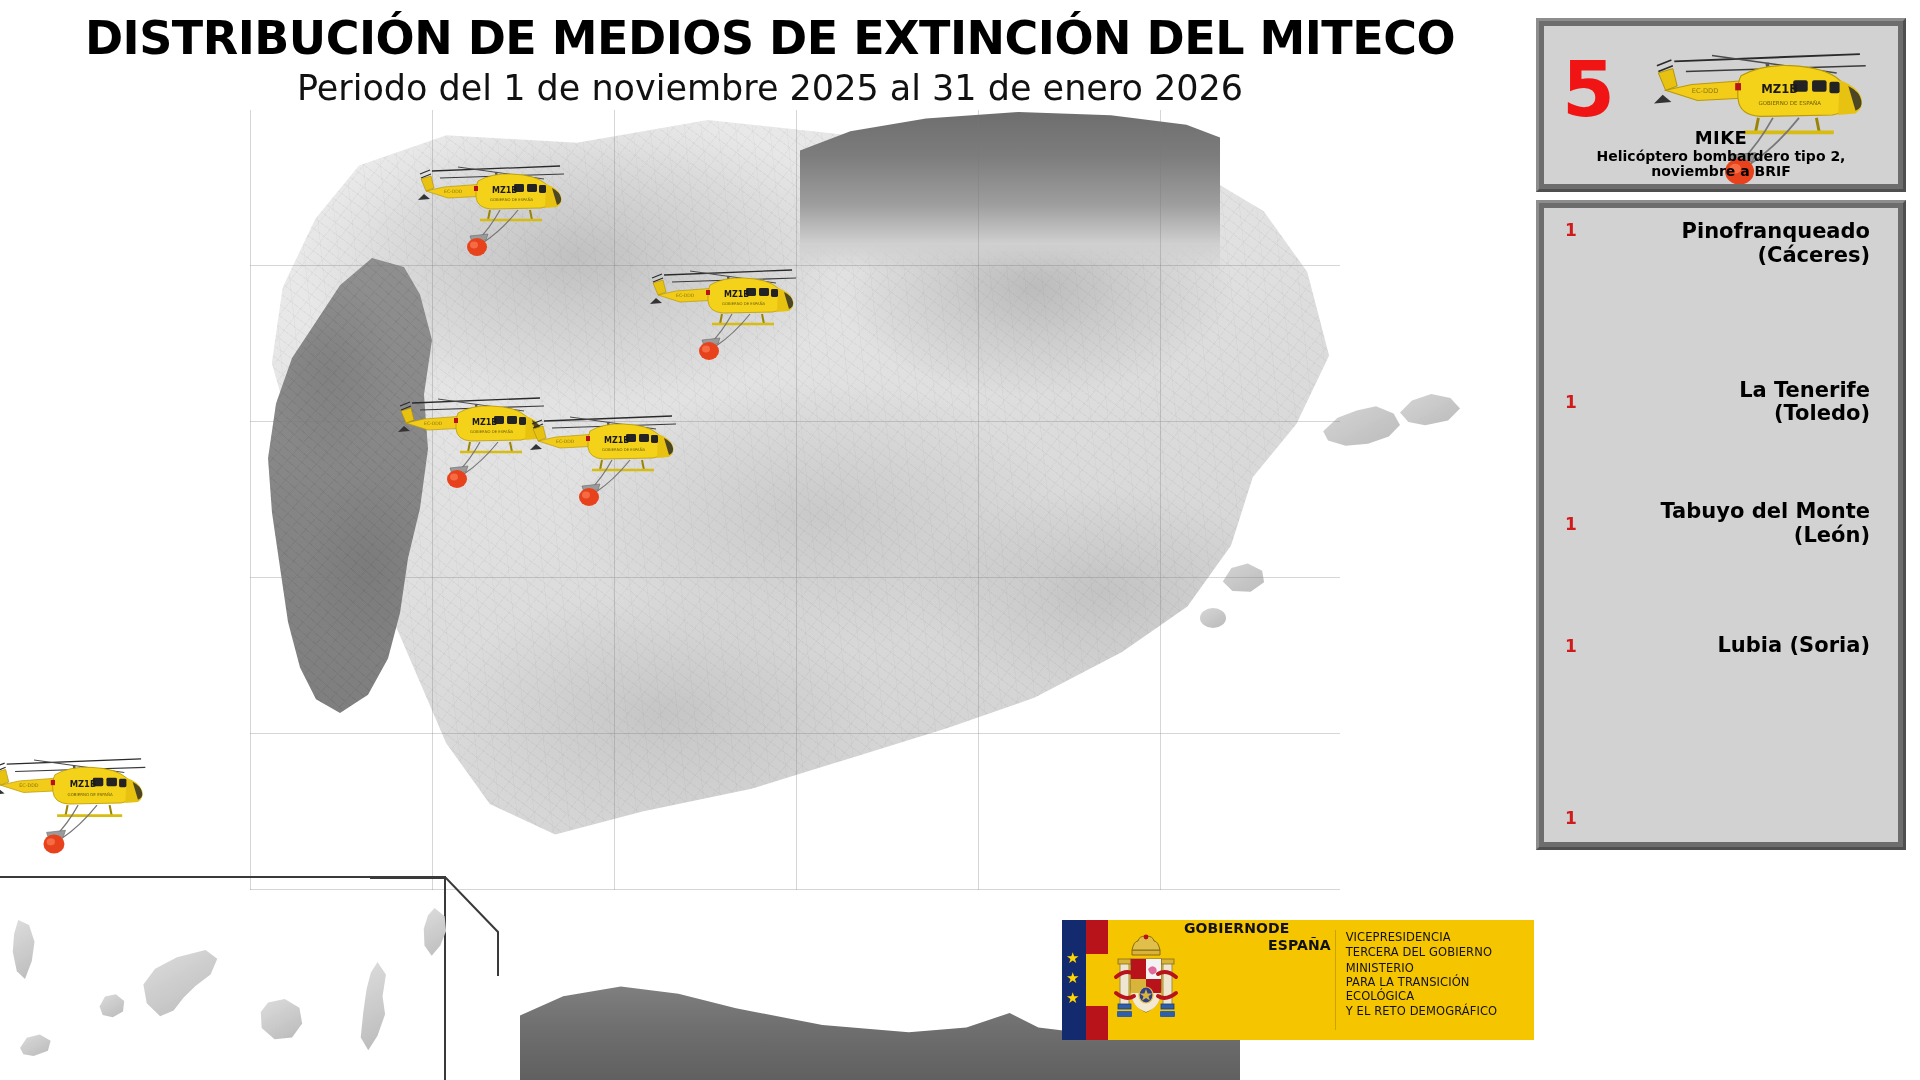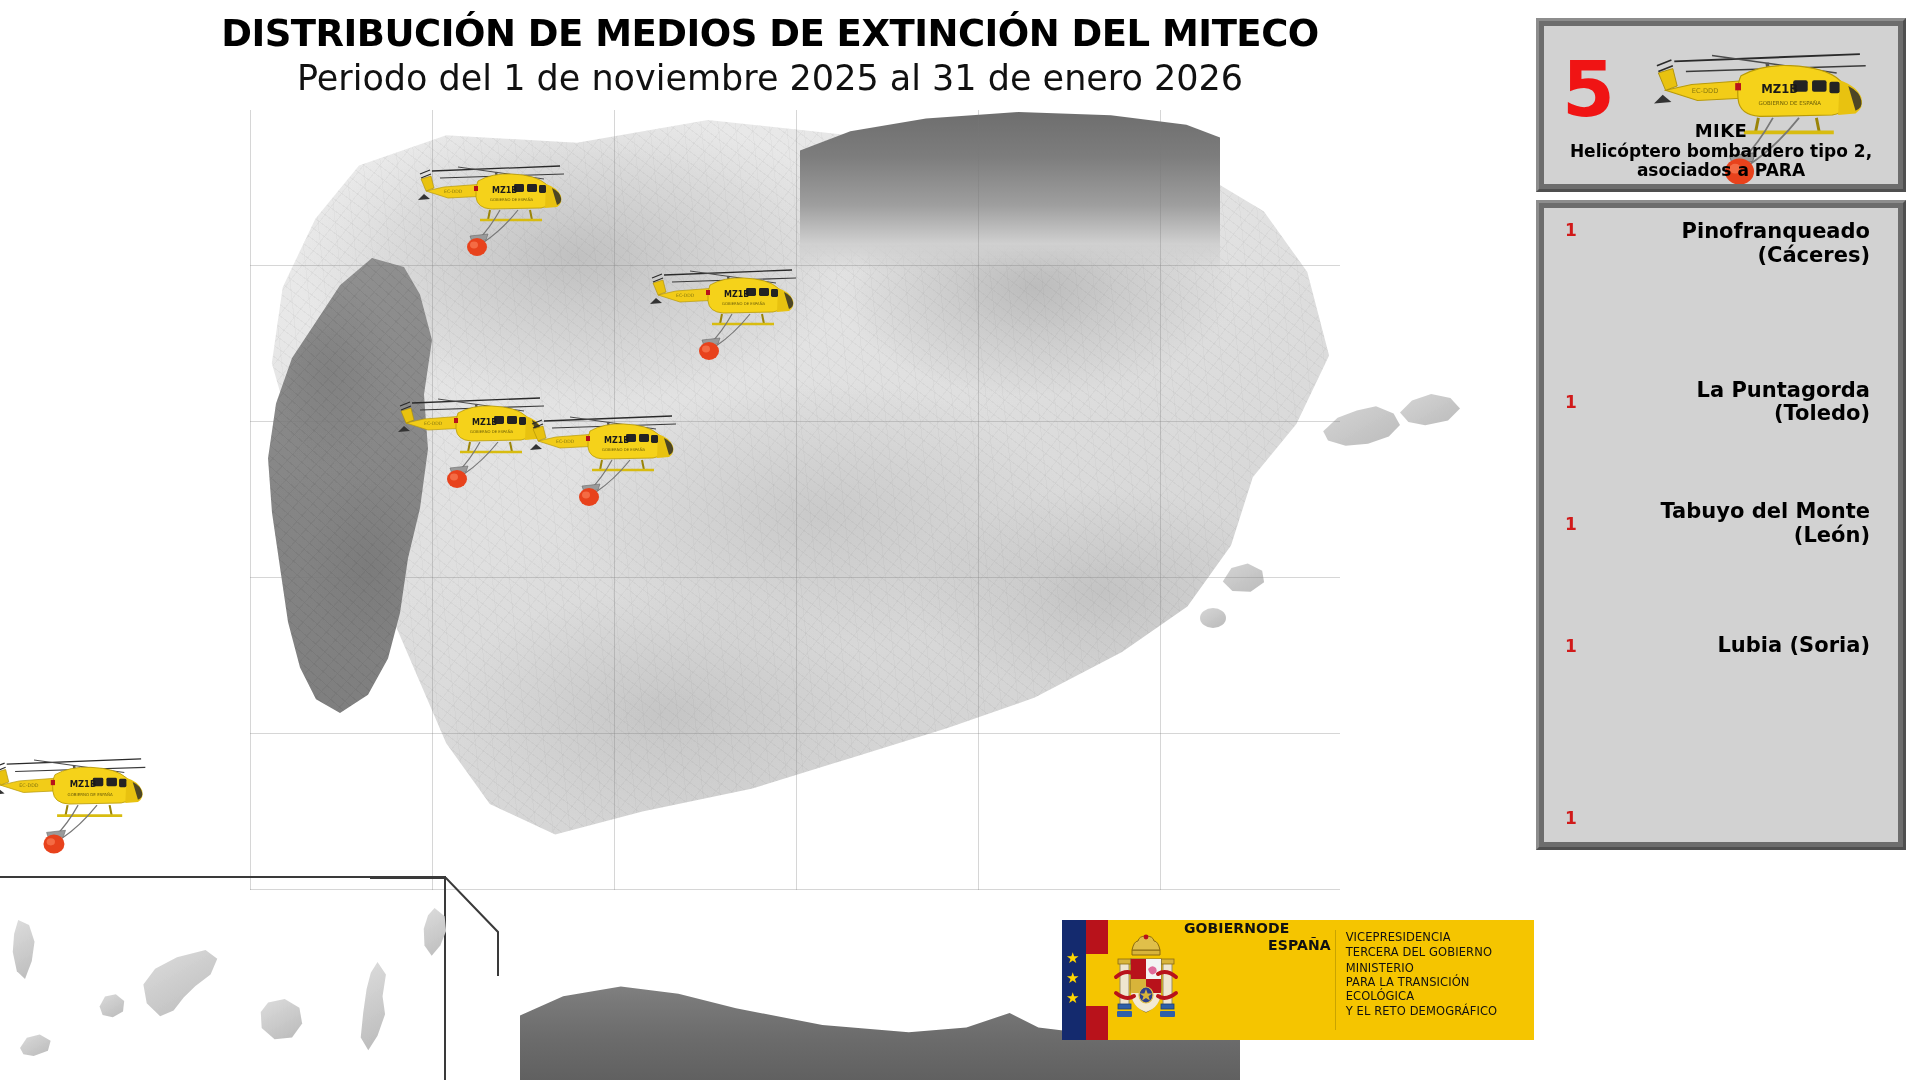--- a/index.html
+++ b/index.html
@@ -138,21 +138,21 @@
     clip-path: polygon(22% 10%, 58% 2%, 90% 22%, 96% 58%, 74% 90%, 36% 94%, 8% 68%, 6% 32%); }
   #ci-fuerteve{ left: 354px; top: 962px;  width: 42px; height: 90px;
     clip-path: polygon(56% 0%, 76% 14%, 68% 38%, 74% 58%, 56% 82%, 34% 98%, 16% 84%, 22% 56%, 30% 30%, 40% 12%); }
   #ci-lanzarote{left: 418px; top: 908px;  width: 36px; height: 52px;
     clip-path: polygon(46% 0%, 74% 16%, 78% 44%, 62% 72%, 38% 92%, 18% 72%, 16% 40%, 28% 14%); }
 
   
   #title-block { position: absolute; left: 40px; top: 14px; width: 1460px; text-align: center; }
   #main-title {
     font-family: "DejaVu Sans", sans-serif;
-    font-weight: 700; font-size: 37px; letter-spacing: -.5px;
+    font-weight: 700; font-size: 46px; letter-spacing: -.5px;
     color: #000; line-height: 1.06; white-space: nowrap;
   }
   #sub-title {
     font-family: "DejaVu Sans", sans-serif;
     font-weight: 400; font-size: 35px; color: #111;
     margin-top: 6px; line-height: 1.1;
   }
 
   
   .heli { position: absolute; pointer-events: none; }
@@ -180,21 +180,21 @@
     position: absolute; left: 0; right: 0; bottom: 4px;
     text-align: center; color: #000;
   }
   #legend-mike {
     font-family: "DejaVu Sans", sans-serif;
     font-weight: 700; font-size: 18px; letter-spacing: .4px;
     margin-bottom: 1px;
   }
   .legend-desc-line {
     font-family: "DejaVu Sans", sans-serif;
-    font-weight: 700; font-size: 17px; line-height: 1.12;
+    font-weight: 700; font-size: 14px; line-height: 1.12;
   }
 
   #locations-panel {
     position: absolute; left: 1536px; top: 200px; width: 370px; height: 650px;
     background: #6d6d6d;
     border: 3px solid #8d8d8d;
     border-right-color: #4f4f4f; border-bottom-color: #4f4f4f;
     padding: 5px;
   }
   #locations-inner {
@@ -482,40 +482,40 @@
               <path d="M82 62 Q72 80 60 92" stroke="#777" stroke-width="1.2" fill="none"></path>
               <path d="M100 62 Q84 82 66 94" stroke="#777" stroke-width="1.2" fill="none"></path>
               <path d="M52 88 L70 86 L68 92 L54 94 Z" fill="#9a9a9a" stroke="#6a6a6a" stroke-width=".6"></path>
               <ellipse cx="59" cy="99" rx="10" ry="9" fill="#e8421c"></ellipse>
               <ellipse cx="56" cy="97" rx="4" ry="3.4" fill="#f87a52" opacity=".75"></ellipse>
             </g>
           </svg></div>
       <div id="legend-caption">
         <div id="legend-mike">MIKE</div>
         <div class="legend-desc-line">Helicóptero bombardero tipo 2,</div>
-        <div class="legend-desc-line">asociados a PARA</div>
+        <div class="legend-desc-line">noviembre a BRIF</div>
       </div>
     </div>
   </div>
 
   <div id="locations-panel">
     <div id="locations-inner">
 
       <div class="loc-row r1">
         <div class="loc-count">1</div>
         <div class="loc-name">
           <div>Pinofranqueado</div>
           <div>(Cáceres)</div>
         </div>
       </div>
 
       <div class="loc-row r2">
         <div class="loc-count">1</div>
         <div class="loc-name">
-          <div>La Puntagorda</div>
+          <div>La Tenerife</div>
           <div>(Toledo)</div>
         </div>
       </div>
 
       <div class="loc-row r3">
         <div class="loc-count">1</div>
         <div class="loc-name">
           <div>Tabuyo del Monte</div>
           <div>(León)</div>
         </div>

